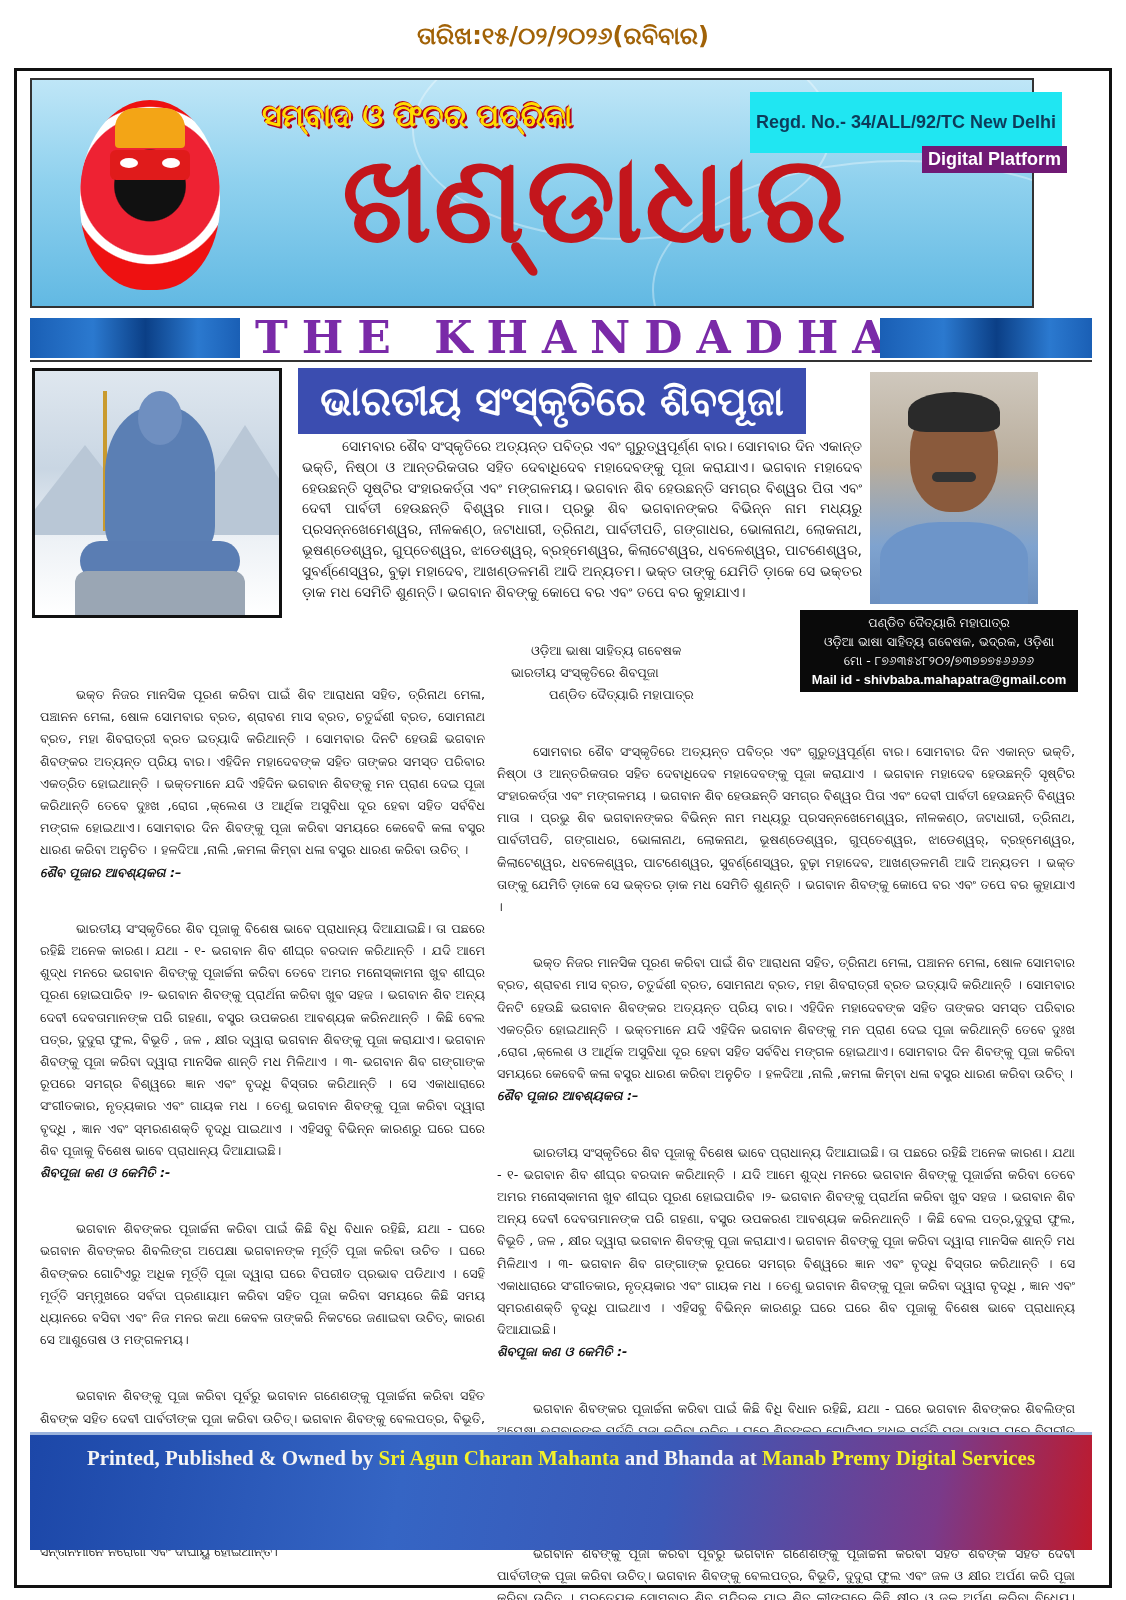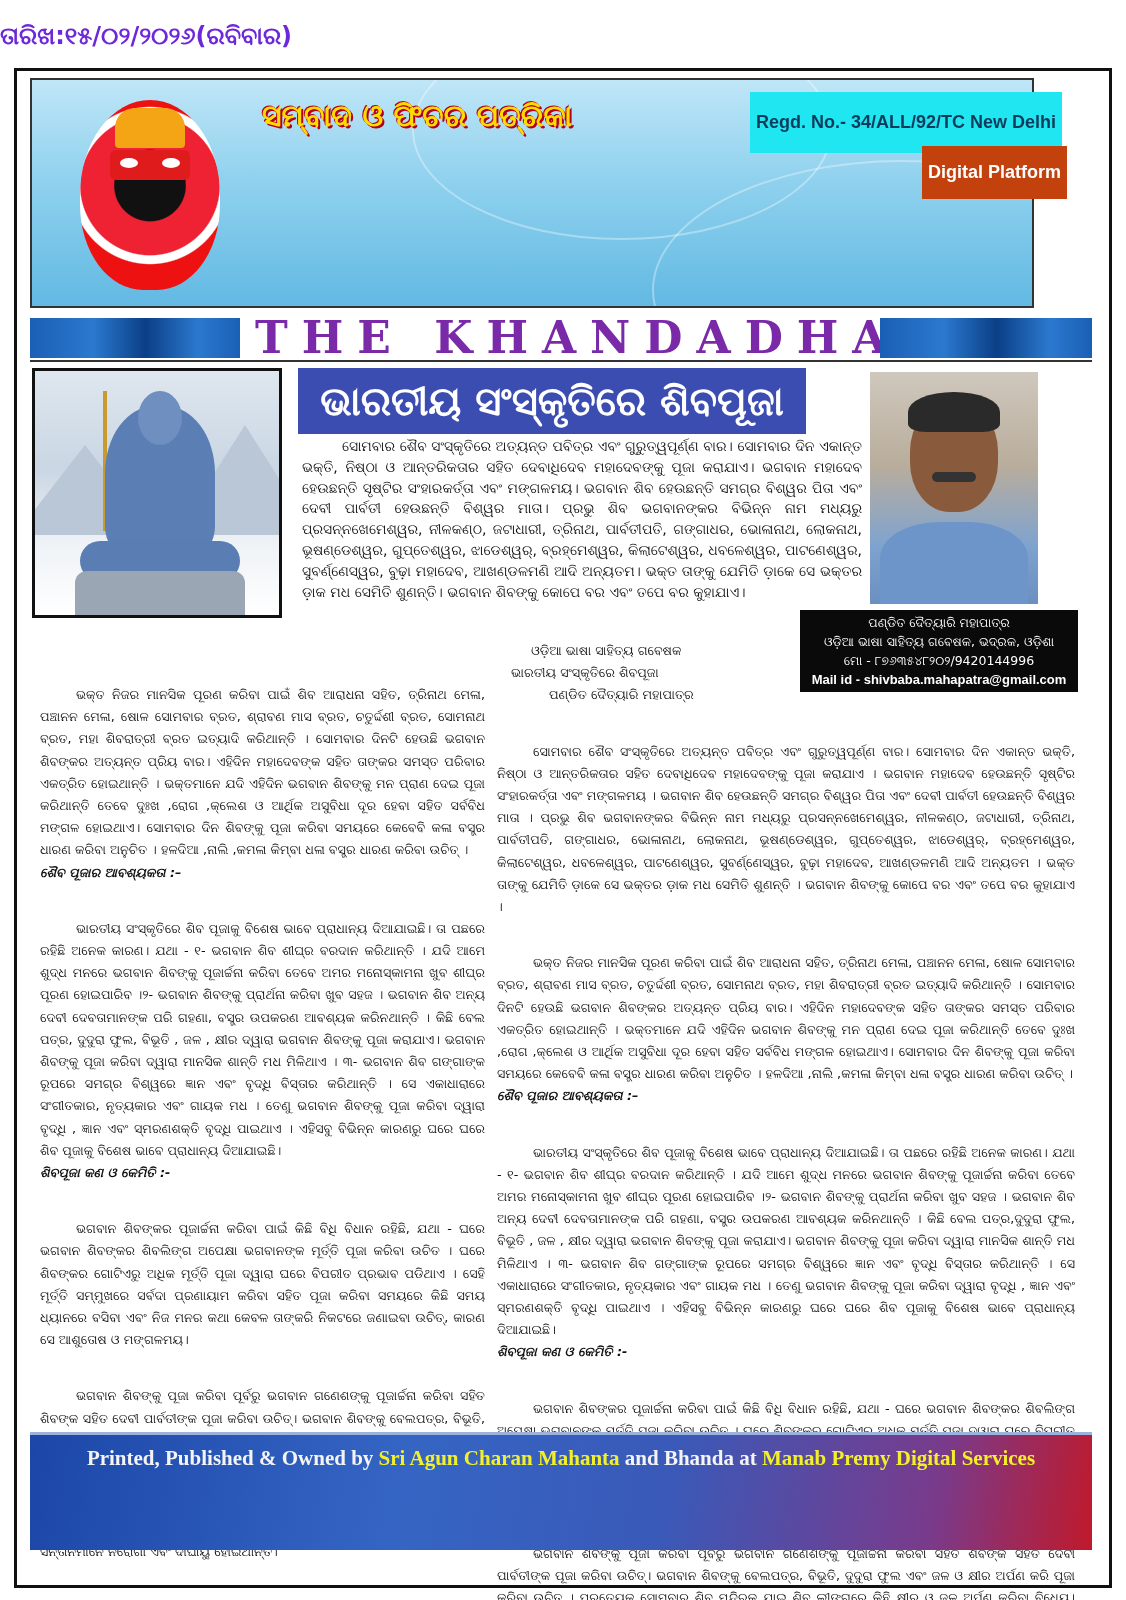--- a/index.html
+++ b/index.html
@@ -1,28 +1,28 @@
 <!DOCTYPE html>
 <html><head>
 <meta charset="utf-8">
 <style>
   * { box-sizing: border-box; margin: 0; padding: 0; }
   body { width: 1126px; height: 1600px; background: #ffffff; font-family: "DejaVu Sans", sans-serif; color: #111; position: relative; overflow: hidden; }
-  .date-line { position: absolute; top: 22px; left: 0; width: 1126px; text-align: left; font-size: 24px; font-weight: bold; color: #6d28d9; }
+  .date-line { position: absolute; top: 22px; left: 0; width: 1126px; text-align: center; font-size: 24px; font-weight: bold; color: #a16207; }
   .frame { position: absolute; left: 14px; top: 68px; width: 1098px; height: 1520px; border: 3px solid #111; }
   .masthead { position: absolute; left: 30px; top: 78px; width: 1004px; height: 230px; background: linear-gradient(180deg,#bfe6f7 0%,#8fd1ee 45%,#62b9e3 100%); border: 2px solid #333; overflow: hidden; }
   .masthead .swirl { position:absolute; border-radius:50%; border:2px solid rgba(255,255,255,0.35); }
   .logo { position: absolute; left: 48px; top: 20px; width: 140px; height: 190px; border-radius: 50% 50% 45% 45%; background: radial-gradient(circle at 50% 45%, #111 0 28%, #e23 29% 55%, #fff 56% 62%, #e11 63% 100%); }
   .logo .crown { position:absolute; left:35px; top:8px; width:70px; height:40px; background:#f3a516; border-radius:20px 20px 4px 4px; }
   .logo .face { position:absolute; left:30px; top:50px; width:80px; height:30px; background:#e01b1b; border-radius:6px; }
   .logo .eye { position:absolute; top:8px; width:18px; height:10px; background:#fff; border-radius:50%; }
   .tagline { position: absolute; left: 230px; top: 18px; font-size: 30px; font-weight: bold; color: #ffdc00; text-shadow: 2px 2px 0 #b3001b, -1px -1px 0 #b3001b; }
   .paper-name { position: absolute; left: 310px; top: 60px; font-size: 120px; font-weight: bold; color: #c3161c; letter-spacing: 2px; line-height: 1; }
   .regd { position: absolute; left: 750px; top: 92px; background: #20e6f2; color: #0d3b5a; font-size: 18px; font-weight: bold; padding: 20px 6px; font-family: "Liberation Sans", sans-serif; }
-  .digital { position: absolute; left: 922px; top: 146px; background: #c2410c; color: #fff; font-size: 18px; font-weight: bold; padding: 16px 6px; font-family: "Liberation Sans", sans-serif; }
+  .digital { position: absolute; left: 922px; top: 146px; background: #701a75; color: #fff; font-size: 18px; font-weight: bold; padding: 3px 6px; font-family: "Liberation Sans", sans-serif; }
   .banner { position: absolute; left: 30px; top: 310px; width: 1062px; height: 52px; background: #fff; border-bottom: 2px solid #333; }
   .banner .bar { position: absolute; top: 8px; height: 40px; background: linear-gradient(90deg,#1a5fb5 0%,#2b79cf 30%,#0b3f86 55%,#2b79cf 80%,#1a5fb5 100%); }
   .banner .title { position: absolute; left: 225px; top: 2px; font-family: "DejaVu Serif", serif; font-size: 44px; font-weight: bold; color: #7a2aa8; letter-spacing: 14px; }
   .hero-img { position: absolute; left: 32px; top: 368px; width: 250px; height: 250px; border: 3px solid #111; background: linear-gradient(180deg,#dfe7ef 0%,#c9d6e3 40%,#eef2f6 70%,#ffffff 100%); overflow: hidden; }
   .hero-img .mtn { position:absolute; bottom:80px; width:0; height:0; border-left:70px solid transparent; border-right:70px solid transparent; border-bottom:90px solid #b9c7d6; }
   .hero-img .body { position:absolute; left:70px; top:35px; width:110px; height:150px; background:#5b7fb4; border-radius:45% 45% 20% 20%; }
   .hero-img .head { position:absolute; left:103px; top:20px; width:44px; height:54px; background:#6f8fc0; border-radius:50%; }
   .hero-img .legs { position:absolute; left:45px; top:170px; width:160px; height:40px; background:#5a7db3; border-radius:30px; }
   .hero-img .trident { position:absolute; left:68px; top:20px; width:4px; height:140px; background:#c99a2e; }
   .hero-img .rock { position:absolute; left:40px; top:200px; width:170px; height:50px; background:#9aa6b4; border-radius:12px 12px 0 0; }
@@ -59,20 +59,21 @@
   <div class="swirl" style="left:380px;top:-60px;width:420px;height:220px;"></div>
   <div class="swirl" style="left:620px;top:80px;width:500px;height:260px;"></div>
   <div class="logo">
     <div class="crown"></div>
     <div class="face">
       <div class="eye" style="left:10px"></div>
       <div class="eye" style="left:52px"></div>
     </div>
   </div>
   <div class="tagline">ସମ୍ବାଦ ଓ ଫିଚର ପତ୍ରିକା</div>
+  <div class="paper-name">ଖଣ୍ଡାଧାର</div>
 </header>
 <div class="regd">Regd. No.- 34/ALL/92/TC New Delhi</div>
 <div class="digital">Digital Platform</div>
 
 <div class="banner">
   <div class="bar" style="left:0;width:210px;"></div>
   <div class="title">THE KHANDADHAR</div>
   <div class="bar" style="left:850px;width:212px;"></div>
 </div>
 
@@ -93,21 +94,21 @@
 <div class="author-photo">
   <div class="shirt"></div>
   <div class="face"></div>
   <div class="hair"></div>
   <div class="mus"></div>
 </div>
 
 <div class="author-box">
   <div>ପଣ୍ଡିତ ଦୈତ୍ୟାରି ମହାପାତ୍ର</div>
   <div>ଓଡ଼ିଆ ଭାଷା ସାହିତ୍ୟ ଗବେଷକ, ଭଦ୍ରକ, ଓଡ଼ିଶା</div>
-  <div>ମୋ - ୮୭୬୩୫୪୮୨୦୨/9420144996</div>
+  <div>ମୋ - ୮୭୬୩୫୪୮୨୦୨/୭୩୭୭୭୫୬୬୬୬</div>
   <div class="mail">Mail id - shivbaba.mahapatra@gmail.com</div>
 </div>
 
 <section class="col-left">
   <p class="para">ଭକ୍ତ ନିଜର ମାନସିକ ପୂରଣ କରିବା ପାଇଁ ଶିବ ଆରାଧନା ସହିତ, ତ୍ରିନାଥ ମେଳା, ପଞ୍ଚାନନ ମେଳା, ଷୋଳ ସୋମବାର ବ୍ରତ, ଶ୍ରାବଣ ମାସ ବ୍ରତ, ଚତୁର୍ଦ୍ଦଶୀ ବ୍ରତ, ସୋମନାଥ ବ୍ରତ, ମହା ଶିବରାତ୍ରୀ ବ୍ରତ ଇତ୍ୟାଦି କରିଥାନ୍ତି । ସୋମବାର ଦିନଟି ହେଉଛି ଭଗବାନ ଶିବଙ୍କର ଅତ୍ୟନ୍ତ ପ୍ରିୟ ବାର। ଏହିଦିନ ମହାଦେବଙ୍କ ସହିତ ତାଙ୍କର ସମସ୍ତ ପରିବାର ଏକତ୍ରିତ ହୋଇଥାନ୍ତି । ଭକ୍ତମାନେ ଯଦି ଏହିଦିନ ଭଗବାନ ଶିବଙ୍କୁ ମନ ପ୍ରାଣ ଦେଇ ପୂଜା କରିଥାନ୍ତି ତେବେ ଦୁଃଖ ,ରୋଗ ,କ୍ଲେଶ ଓ ଆର୍ଥିକ ଅସୁବିଧା ଦୂର ହେବା ସହିତ ସର୍ବବିଧ ମଙ୍ଗଳ ହୋଇଥାଏ। ସୋମବାର ଦିନ ଶିବଙ୍କୁ ପୂଜା କରିବା ସମୟରେ କେବେବି କଳା ବସ୍ତ୍ର ଧାରଣ କରିବା ଅନୁଚିତ । ହଳଦିଆ ,ନାଲି ,କମଳା କିମ୍ବା ଧଳା ବସ୍ତ୍ର ଧାରଣ କରିବା ଉଚିତ୍ ।</p>
   <p class="subhead">ଶୈବ ପୂଜାର ଆବଶ୍ୟକତା :–</p>
   <p class="para">ଭାରତୀୟ ସଂସ୍କୃତିରେ ଶିବ ପୂଜାକୁ ବିଶେଷ ଭାବେ ପ୍ରାଧାନ୍ୟ ଦିଆଯାଇଛି। ତା ପଛରେ ରହିଛି ଅନେକ କାରଣ। ଯଥା - ୧- ଭଗବାନ ଶିବ ଶୀଘ୍ର ବରଦାନ କରିଥାନ୍ତି । ଯଦି ଆମେ ଶୁଦ୍ଧ ମନରେ ଭଗବାନ ଶିବଙ୍କୁ ପୂଜାର୍ଚ୍ଚନା କରିବା ତେବେ ଅମର ମନୋସ୍କାମନା ଖୁବ ଶୀଘ୍ର ପୂରଣ ହୋଇପାରିବ ।୨- ଭଗବାନ ଶିବଙ୍କୁ ପ୍ରାର୍ଥନା କରିବା ଖୁବ ସହଜ । ଭଗବାନ ଶିବ ଅନ୍ୟ ଦେବୀ ଦେବତାମାନଙ୍କ ପରି ଗହଣା, ବସ୍ତ୍ର ଉପକରଣ ଆବଶ୍ୟକ କରିନଥାନ୍ତି । କିଛି ବେଲ ପତ୍ର, ଦୁଦୁରା ଫୁଲ, ବିଭୂତି , ଜଳ , କ୍ଷୀର ଦ୍ୱାରା ଭଗବାନ ଶିବଙ୍କୁ ପୂଜା କରାଯାଏ। ଭଗବାନ ଶିବଙ୍କୁ ପୂଜା କରିବା ଦ୍ୱାରା ମାନସିକ ଶାନ୍ତି ମଧ ମିଳିଥାଏ । ୩- ଭଗବାନ ଶିବ ଗଙ୍ଗାଙ୍କ ରୂପରେ ସମଗ୍ର ବିଶ୍ୱରେ ଜ୍ଞାନ ଏବଂ ବୃଦ୍ଧି ବିସ୍ତାର କରିଥାନ୍ତି । ସେ ଏକାଧାରାରେ ସଂଗୀତକାର, ନୃତ୍ୟକାର ଏବଂ ଗାୟକ ମଧ । ତେଣୁ ଭଗବାନ ଶିବଙ୍କୁ ପୂଜା କରିବା ଦ୍ୱାରା ବୃଦ୍ଧି , ଜ୍ଞାନ ଏବଂ ସ୍ମରଣଶକ୍ତି ବୃଦ୍ଧି ପାଇଥାଏ । ଏହିସବୁ ବିଭିନ୍ନ କାରଣରୁ ଘରେ ଘରେ ଶିବ ପୂଜାକୁ ବିଶେଷ ଭାବେ ପ୍ରାଧାନ୍ୟ ଦିଆଯାଇଛି।</p>
   <p class="subhead">ଶିବପୂଜା କଣ ଓ କେମିତି :-</p>
   <p class="para">ଭଗବାନ ଶିବଙ୍କର ପୂଜାର୍ଚ୍ଚନା କରିବା ପାଇଁ କିଛି ବିଧି ବିଧାନ ରହିଛି, ଯଥା - ଘରେ ଭଗବାନ ଶିବଙ୍କର ଶିବଲିଙ୍ଗ ଅପେକ୍ଷା ଭଗବାନଙ୍କ ମୂର୍ତ୍ତି ପୂଜା କରିବା ଉଚିତ । ଘରେ ଶିବଙ୍କର ଗୋଟିଏରୁ ଅଧିକ ମୂର୍ତ୍ତି ପୂଜା ଦ୍ୱାରା ଘରେ ବିପରୀତ ପ୍ରଭାବ ପଡିଥାଏ । ସେହି ମୂର୍ତ୍ତି ସମ୍ମୁଖରେ ସର୍ବଦା ପ୍ରଣାୟାମ କରିବା ସହିତ ପୂଜା କରିବା ସମୟରେ କିଛି ସମୟ ଧ୍ୟାନରେ ବସିବା ଏବଂ ନିଜ ମନର କଥା କେବଳ ତାଙ୍କରି ନିକଟରେ ଜଣାଇବା ଉଚିତ୍, କାରଣ ସେ ଆଶୁତୋଷ ଓ ମଙ୍ଗଳମୟ।</p>
   <p class="para">ଭଗବାନ ଶିବଙ୍କୁ ପୂଜା କରିବା ପୂର୍ବରୁ ଭଗବାନ ଗଣେଶଙ୍କୁ ପୂଜାର୍ଚ୍ଚନା କରିବା ସହିତ ଶିବଙ୍କ ସହିତ ଦେବୀ ପାର୍ବତୀଙ୍କ ପୂଜା କରିବା ଉଚିତ୍। ଭଗବାନ ଶିବଙ୍କୁ ବେଲପତ୍ର, ବିଭୂତି, ଦୁଦୁରା ଫୁଲ ଏବଂ ଜଳ ଓ କ୍ଷୀର ଅର୍ପଣ କରି ପୂଜା କରିବା ଉଚିତ । ପ୍ରତ୍ୟେକ ସୋମବାର ଶିବ ମନ୍ଦିରକୁ ଯାଇ ଶିବ ଲୀଙ୍ଗରେ କିଛି କ୍ଷୀର ଓ ଜଳ ଅର୍ପଣ କରିବା ବିଧେୟ। ମୂର୍ତ୍ତୀ ପୂଜା କରୁଥିଲେ ମୂର୍ତ୍ତୀକୁ ଭଲ ଭାବେ ପରିଷ୍କାର କରି ମହାମୃତ୍ୟୁଞ୍ଜୟ ମନ୍ତ୍ର ଜପ କରିବା ଉଚିତ। ଏହା ଦ୍ୱାରା ସର୍ବ ସିଦ୍ଧି ହୋଇଥାଏ। ସୋମବାର ଦିନ ଭଗବାନ ଶିବଙ୍କୁ ନିଷ୍ଠାର ସହିତ ପୂଜା କରିବା ଦ୍ୱାରା ଅନେକ ସୁଫଳ ମିଳିଥାଏ । ପରିବାରରେ ସର୍ବବିଧ ମଙ୍ଗଳ ହୋଇଥାଏ। ସନ୍ତାନମାନେ ନିରୋଗୀ ଏବଂ ଦୀର୍ଘାୟୁ ହୋଇଥାନ୍ତି।</p>

